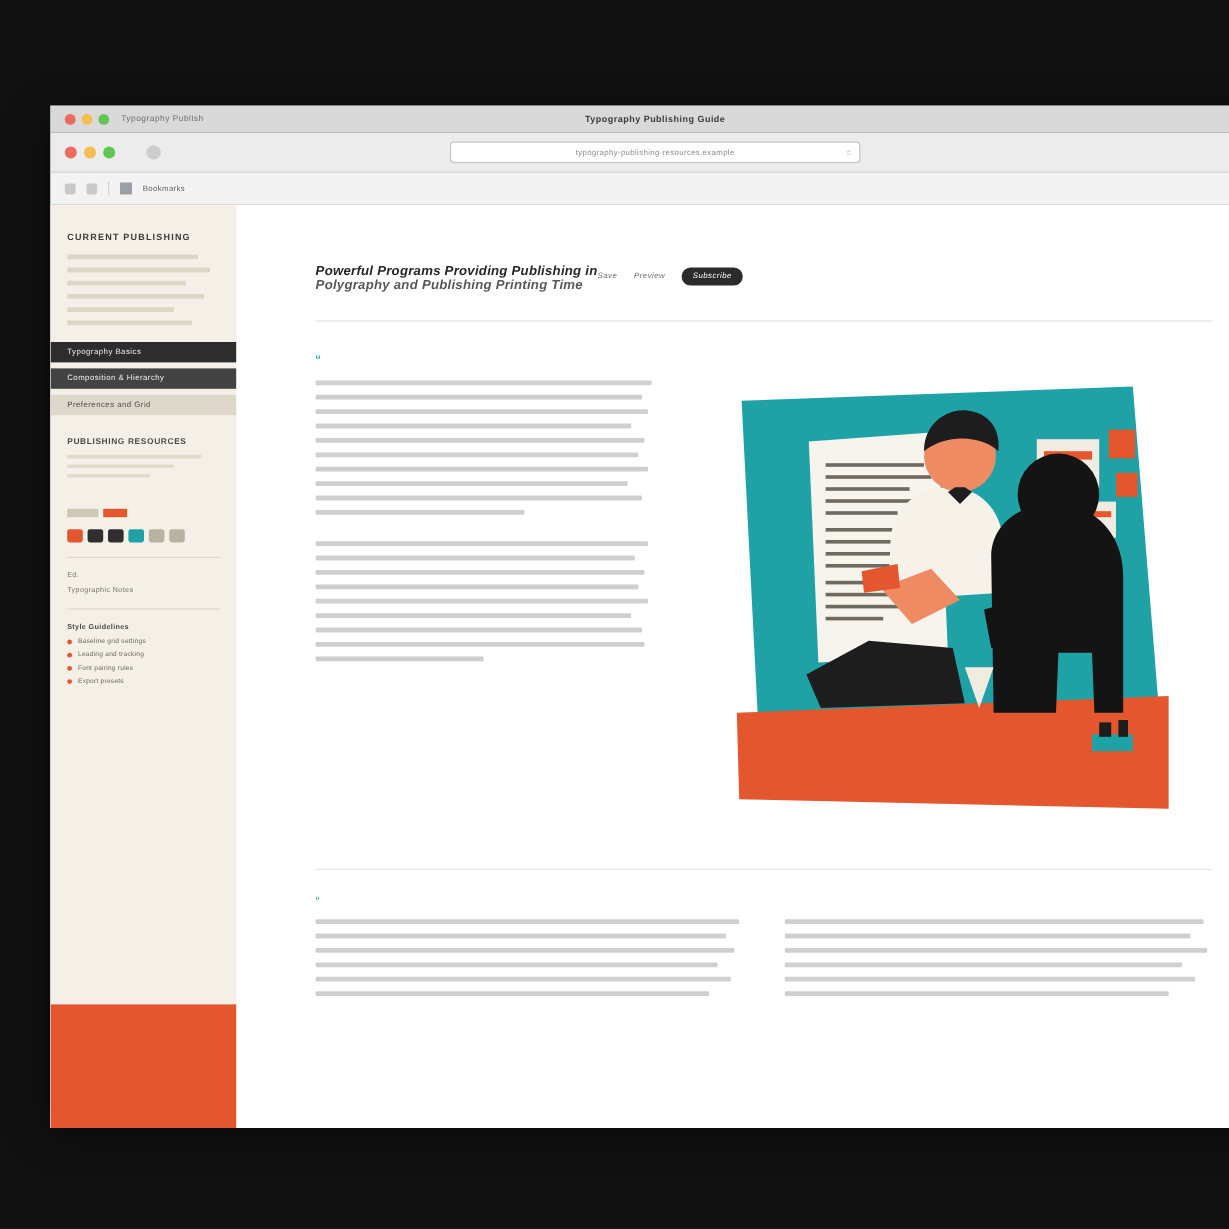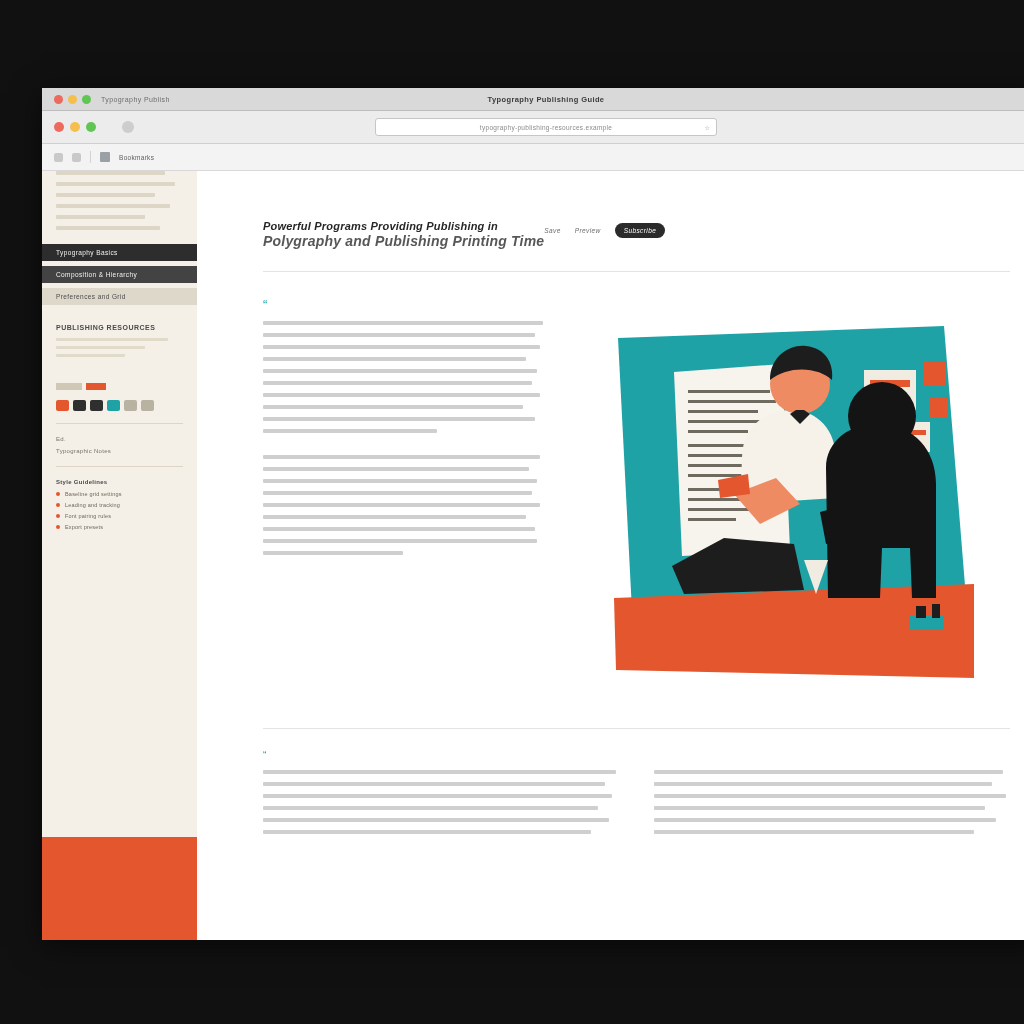--- a/index.html
+++ b/index.html
@@ -114,21 +114,21 @@
   .art-head{
     display:flex;align-items:flex-start;justify-content:flex-start;
     padding:48px 40px 0 66px;
     font-style:italic;
   }
   .art-title{max-width:330px;}
   .art-title .t1{
     font-size:11px;font-weight:bold;color:#262626;letter-spacing:.2px;line-height:1.45;
   }
   .art-title .t2{
-    font-size:14px;font-weight:bold;color:#3a3a3a;letter-spacing:.2px;line-height:1.45;
+    font-size:11px;font-weight:bold;color:#3a3a3a;letter-spacing:.2px;line-height:1.45;
     opacity:.85;margin-top:-4px;
   }
   .head-actions{display:flex;align-items:center;gap:14px;padding-top:4px;}
   .ha-link{font-size:6.5px;color:#6d6d6d;letter-spacing:.4px;}
   .ha-btn{
     background:#2b2b2b;color:#ffffff;font-size:6.5px;letter-spacing:.4px;
     padding:4px 9px;border-radius:9px;
   }
 
   .head-rule{height:1px;background:#e3e3e3;margin:20px 40px 0 66px;}
@@ -182,20 +182,21 @@
     <div class="bm-ico"></div>
     <div class="bm-ico"></div>
     <div class="bm-div"></div>
     <div class="bm-sq"></div>
     <div class="bm-label">Bookmarks</div>
   </div>
 
   <div class="page">
 
     <aside class="sidebar">
+      <div class="sb-title">CURRENT PUBLISHING</div>
 
       <div class="sb-lines">
         <div class="sb-line w1"></div>
         <div class="sb-line w2"></div>
         <div class="sb-line w3"></div>
         <div class="sb-line w4"></div>
         <div class="sb-line w5"></div>
         <div class="sb-line w6"></div>
       </div>
 

